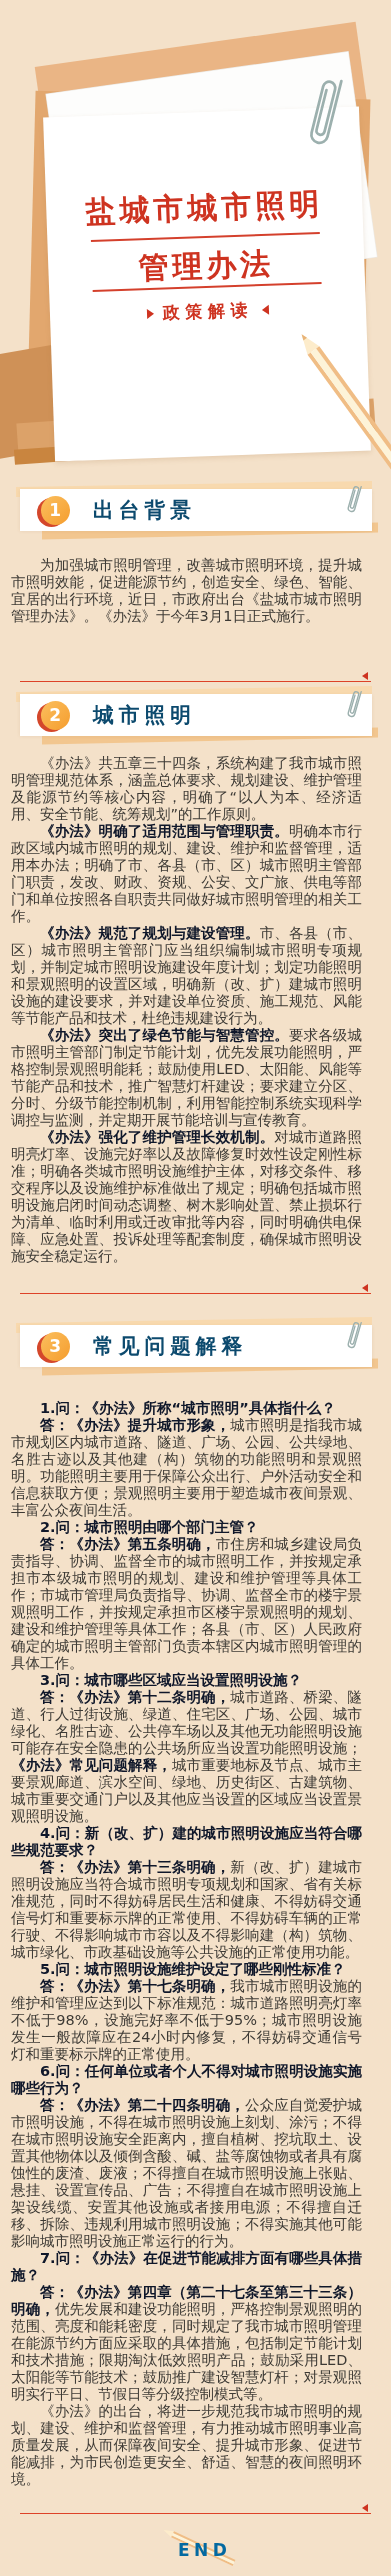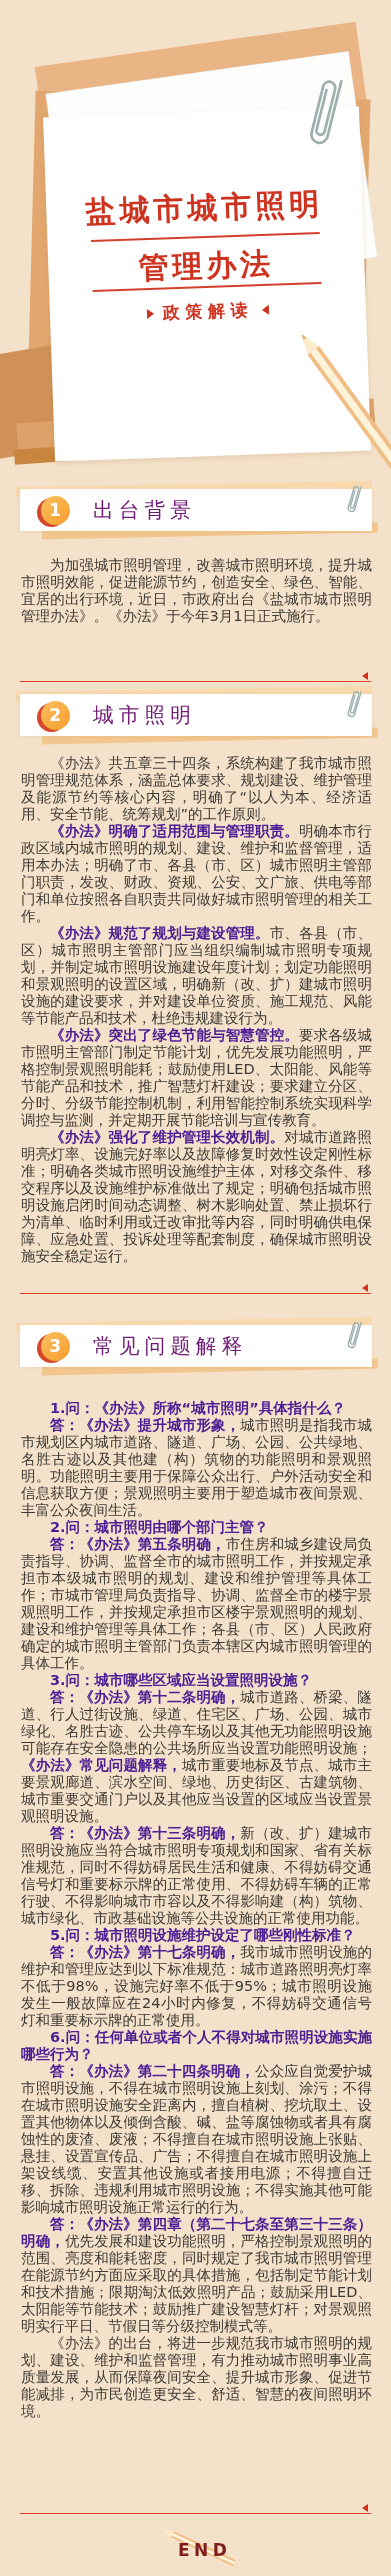--- a/index.html
+++ b/index.html
@@ -42,38 +42,38 @@
                    transform:skewY(-1.2deg);}
   .bar .bar-bg{position:absolute;inset:0;background:#ffffff;box-shadow:0 1.1px 3.4px rgba(170,120,70,.15);}
   .bar .bar-content{position:absolute;inset:0;display:flex;align-items:center;z-index:2;}
   .badge{position:relative;width:29px;height:29px;margin-left:21px;}
   .badge::before{content:"";position:absolute;left:-3.9px;top:2.2px;width:29px;height:29px;border-radius:50%;
                  background:#d4472b;}
   .badge-circle{position:absolute;inset:0;border-radius:50%;
                 background:linear-gradient(135deg,#fbbf5e,#f59d2e);
                 display:flex;align-items:center;justify-content:center;
                 color:#ffffff;font-size:17px;font-weight:700;}
-  .bar-title{margin-left:23.5px;color:#701a75;font-size:20.7px;font-weight:400;letter-spacing:5px;white-space:nowrap;}
+  .bar-title{margin-left:23.5px;color:#0c4a6e;font-size:20.7px;font-weight:700;letter-spacing:5px;white-space:nowrap;}
   .clip-small{position:absolute;right:9px;top:-6.7px;z-index:3;transform:rotate(16deg);}
 
   
-  .textblock{position:absolute;left:21px;width:351px;font-size:14.5px;line-height:17px;color:#3d3a35;
+  .textblock{position:absolute;left:11px;width:351px;font-size:14.5px;line-height:17px;color:#3d3a35;
              text-align:justify;}
   .textblock p{margin:0;text-indent:2em;}
-  .textblock .b{font-weight:700;color:#4c1d95;}
+  .textblock .b{font-weight:700;color:#0f172a;}
 
   
   .separator{position:absolute;left:20px;width:351px;height:1.1px;background:#dd4227;}
   .sep-tri{position:absolute;right:3.4px;top:-9.5px;width:0;height:0;
            border-top:4.5px solid transparent;border-bottom:4.5px solid transparent;
            border-right:6.7px solid #ce3320;}
 
   
   .pencil-end{left:159px;top:2530px;transform:rotate(-65deg);transform-origin:4.5px 0;z-index:1;}
-  .end-label{left:178px;top:2540px;color:#7f1d1d;font-size:17px;font-weight:700;letter-spacing:4.5px;z-index:2;}
+  .end-label{left:178px;top:2540px;color:#0369a1;font-size:17px;font-weight:700;letter-spacing:4.5px;z-index:2;}
 </style>
 </head>
 <body>
 
 <div class="abs fold-top"></div>
 <div class="abs folder-body"></div>
 <div class="abs sheet-back"></div>
 <div class="abs folder-dark"></div>
 <div class="abs wave-mid"></div>
 <div class="abs wave-dark"></div>
@@ -167,25 +167,27 @@
   </svg>
 </div>
 
 <div class="textblock" style="top:1400px;">
     <p><span class="b">1.问：《办法》所称“城市照明”具体指什么？</span></p>
     <p><span class="b">答：《办法》提升城市形象，</span><span>城市照明是指我市城市规划区内城市道路、隧道、广场、公园、公共绿地、名胜古迹以及其他建（构）筑物的功能照明和景观照明。功能照明主要用于保障公众出行、户外活动安全和信息获取方便；景观照明主要用于塑造城市夜间景观、丰富公众夜间生活。</span></p>
     <p><span class="b">2.问：城市照明由哪个部门主管？</span></p>
     <p><span class="b">答：《办法》第五条明确，</span><span>市住房和城乡建设局负责指导、协调、监督全市的城市照明工作，并按规定承担市本级城市照明的规划、建设和维护管理等具体工作；市城市管理局负责指导、协调、监督全市的楼宇景观照明工作，并按规定承担市区楼宇景观照明的规划、建设和维护管理等具体工作；各县（市、区）人民政府确定的城市照明主管部门负责本辖区内城市照明管理的具体工作。</span></p>
     <p><span class="b">3.问：城市哪些区域应当设置照明设施？</span></p>
     <p><span class="b">答：《办法》第十二条明确，</span><span>城市道路、桥梁、隧道、行人过街设施、绿道、住宅区、广场、公园、城市绿化、名胜古迹、公共停车场以及其他无功能照明设施可能存在安全隐患的公共场所应当设置功能照明设施；</span><span class="b">《办法》常见问题解释，</span><span>城市重要地标及节点、城市主要景观廊道、滨水空间、绿地、历史街区、古建筑物、城市重要交通门户以及其他应当设置的区域应当设置景观照明设施。</span></p>
+    <p><span class="b">4.问：新（改、扩）建的城市照明设施应当符合哪些规范要求？</span></p>
     <p><span class="b">答：《办法》第十三条明确，</span><span>新（改、扩）建城市照明设施应当符合城市照明专项规划和国家、省有关标准规范，同时不得妨碍居民生活和健康、不得妨碍交通信号灯和重要标示牌的正常使用、不得妨碍车辆的正常行驶、不得影响城市市容以及不得影响建（构）筑物、城市绿化、市政基础设施等公共设施的正常使用功能。</span></p>
     <p><span class="b">5.问：城市照明设施维护设定了哪些刚性标准？</span></p>
     <p><span class="b">答：《办法》第十七条明确，</span><span>我市城市照明设施的维护和管理应达到以下标准规范：城市道路照明亮灯率不低于98%，设施完好率不低于95%；城市照明设施发生一般故障应在24小时内修复，不得妨碍交通信号灯和重要标示牌的正常使用。</span></p>
     <p><span class="b">6.问：任何单位或者个人不得对城市照明设施实施哪些行为？</span></p>
     <p><span class="b">答：《办法》第二十四条明确，</span><span>公众应自觉爱护城市照明设施，不得在城市照明设施上刻划、涂污；不得在城市照明设施安全距离内，擅自植树、挖坑取土、设置其他物体以及倾倒含酸、碱、盐等腐蚀物或者具有腐蚀性的废渣、废液；不得擅自在城市照明设施上张贴、悬挂、设置宣传品、广告；不得擅自在城市照明设施上架设线缆、安置其他设施或者接用电源；不得擅自迁移、拆除、违规利用城市照明设施；不得实施其他可能影响城市照明设施正常运行的行为。</span></p>
+    <p><span class="b">7.问：《办法》在促进节能减排方面有哪些具体措施？</span></p>
     <p><span class="b">答：《办法》第四章（第二十七条至第三十三条）明确，</span><span>优先发展和建设功能照明，严格控制景观照明的范围、亮度和能耗密度，同时规定了我市城市照明管理在能源节约方面应采取的具体措施，包括制定节能计划和技术措施；限期淘汰低效照明产品；鼓励采用LED、太阳能等节能技术；鼓励推广建设智慧灯杆；对景观照明实行平日、节假日等分级控制模式等。</span></p>
     <p><span>《办法》的出台，将进一步规范我市城市照明的规划、建设、维护和监督管理，有力推动城市照明事业高质量发展，从而保障夜间安全、提升城市形象、促进节能减排，为市民创造更安全、舒适、智慧的夜间照明环境。</span></p>
   </div>
 
 <div class="separator" style="top:2513px;">
   <span class="sep-tri"></span>
 </div>
 
 <svg class="abs pencil-end" width="9" height="78" viewBox="0 0 16 140">
   <polygon points="8,0 14,18 2,18" fill="#fdeccb"></polygon>

